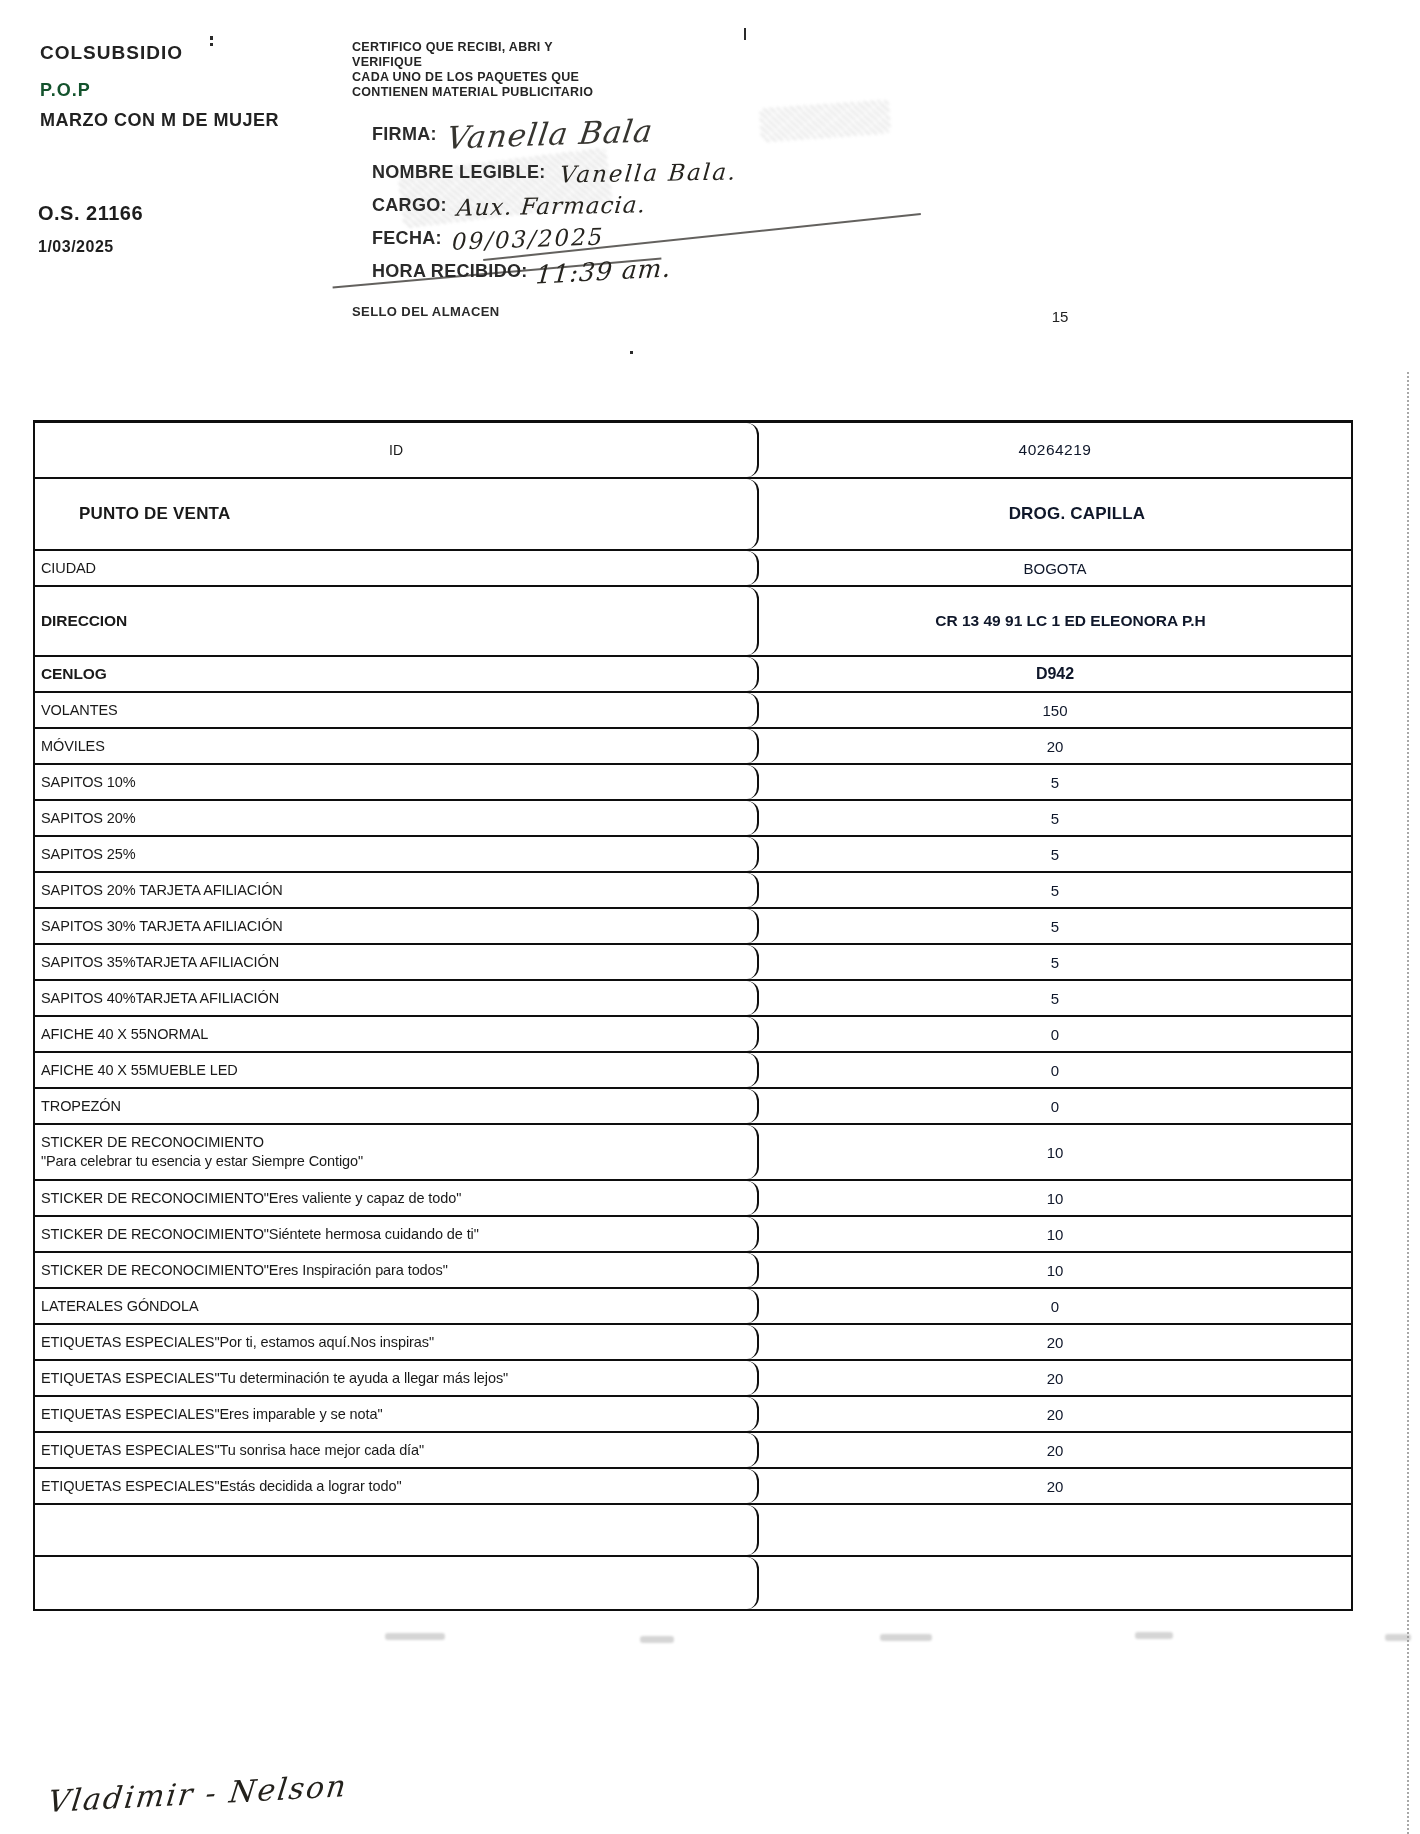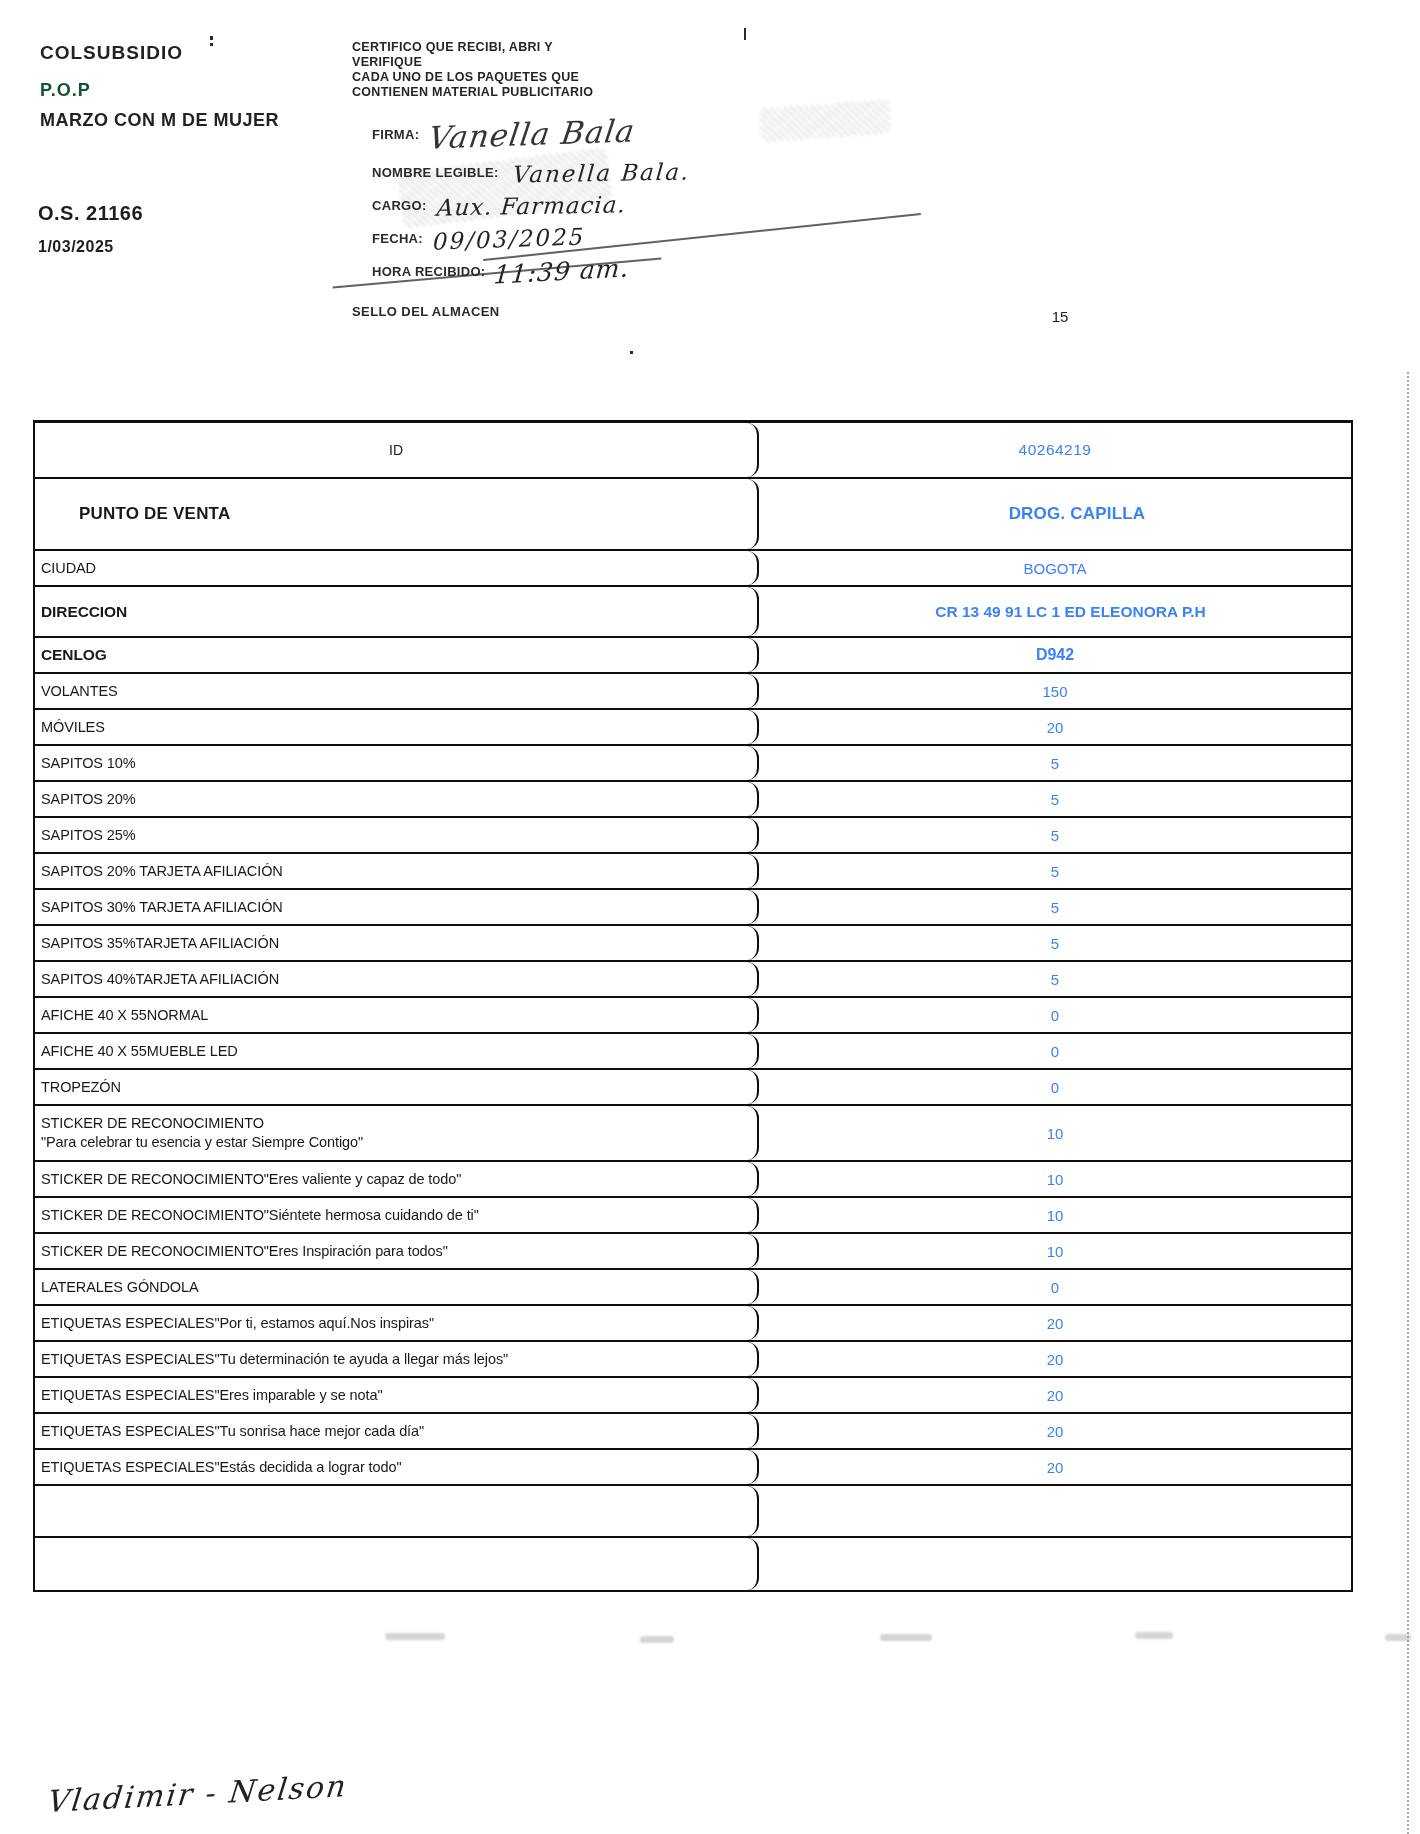--- a/index.html
+++ b/index.html
@@ -13,21 +13,21 @@
   .hdr-left .l1{font-size:19px;font-weight:bold;letter-spacing:1px;color:#222;margin-bottom:16px;}
   .hdr-left .l2{font-size:18px;font-weight:bold;letter-spacing:1px;color:#14532d;margin-bottom:9px;}
   .hdr-left .l3{font-size:18px;font-weight:bold;letter-spacing:.5px;color:#222;}
   .hdr-os{position:absolute;left:38px;top:202px;font-size:20px;font-weight:bold;color:#1d1d1d;letter-spacing:.5px;}
   .hdr-date{position:absolute;left:38px;top:238px;font-size:16px;font-weight:bold;color:#1d1d1d;letter-spacing:.5px;}
   
   .cert{position:absolute;left:352px;top:40px;width:430px;}
   .cert-lines div{font-size:12.5px;font-weight:bold;color:#252525;line-height:15px;letter-spacing:.3px;}
   .cfields{margin-top:12px;}
   .cfield{position:relative;height:33px;display:flex;align-items:center;}
-  .clabel{font-size:13px;font-weight:bold;color:#2a2a2a;letter-spacing:.3px;white-space:nowrap;padding-left:20px;}
+  .clabel{font-size:18px;font-weight:bold;color:#2a2a2a;letter-spacing:.3px;white-space:nowrap;padding-left:20px;}
   .hand{font-family:"DejaVu Serif",serif;font-style:italic;color:#26241f;white-space:nowrap;}
   .cf-firma{height:44px;}
   .cf-firma .hand{font-size:31px;margin-left:10px;transform:rotate(-2deg) skewX(-10deg);letter-spacing:1px;opacity:.92;}
   .cf-nombre .hand{font-size:23px;margin-left:14px;transform:rotate(-1deg) skewX(-6deg);letter-spacing:2px;}
   .cf-cargo .hand{font-size:23px;margin-left:10px;transform:rotate(-1deg) skewX(-6deg);letter-spacing:1px;}
   .cf-fecha .hand{font-size:23px;margin-left:10px;transform:rotate(-2deg) skewX(-4deg);letter-spacing:2px;}
   .cf-hora .hand{font-size:25px;margin-left:8px;transform:rotate(-3deg) skewX(-8deg);letter-spacing:1px;}
   .sello{margin-top:16px;font-size:13px;font-weight:bold;color:#2a2a2a;letter-spacing:.4px;}
   
   .stamp{position:absolute;border-radius:6px;pointer-events:none;
@@ -41,28 +41,28 @@
   
   .pageno{position:absolute;left:1020px;top:308px;width:80px;text-align:center;font-size:15px;color:#222;}
   
   .tbl{position:absolute;left:33px;top:420px;width:1320px;border:2px solid #0e0e0e;border-top-width:3px;box-sizing:border-box;}
   .row{display:flex;border-bottom:2px solid #0e0e0e;height:36px;box-sizing:border-box;}
   .row:last-child{border-bottom:none;}
   .cell-l{width:724px;box-sizing:border-box;border-right:2px solid #0e0e0e;
     display:flex;flex-direction:column;justify-content:center;padding-left:6px;
     font-size:14.5px;letter-spacing:-.1px;color:#191919;border-radius:12px;}
   .cell-v{flex:1;display:flex;align-items:center;justify-content:center;
-    font-size:15px;color:#3b82f6;}
+    font-size:15px;color:#0f172a;}
   .r-id{height:56px;}
   .r-id .cell-l{align-items:center;padding-left:0;font-size:14px;}
   .r-id .cell-v{font-size:15.5px;letter-spacing:.5px;}
   .r-tall{height:72px;}
   .r-tall .cell-l,.r-tall .cell-v{font-weight:bold;font-size:17px;letter-spacing:.2px;padding-left:44px;}
   .r-bold .cell-l,.r-bold .cell-v{font-weight:bold;font-size:15.5px;}
-  .r-dir{height:51px;gap:31px;}
+  .r-dir{height:70px;gap:31px;}
   .r-cen{height:36px;}
   .r-cen .cell-v{font-size:16px;}
   .r-two{height:56px;}
   .r-two .cell-l{line-height:19px;}
   .r-empty{height:52px;}
   
   .edge-dots{position:absolute;left:1407px;top:372px;height:1462px;border-left:2px dotted #6f6f6f;opacity:.6;}
   .speck{position:absolute;background:#2a2a2a;}
   .smudge{position:absolute;height:7px;background:#8a8a8a;opacity:.35;filter:blur(1.2px);border-radius:3px;}
   

